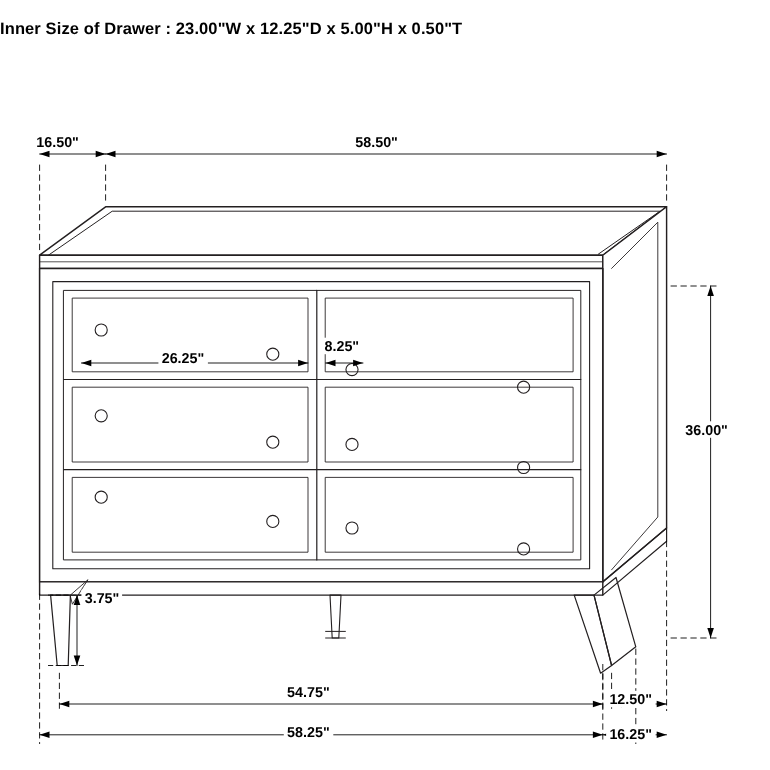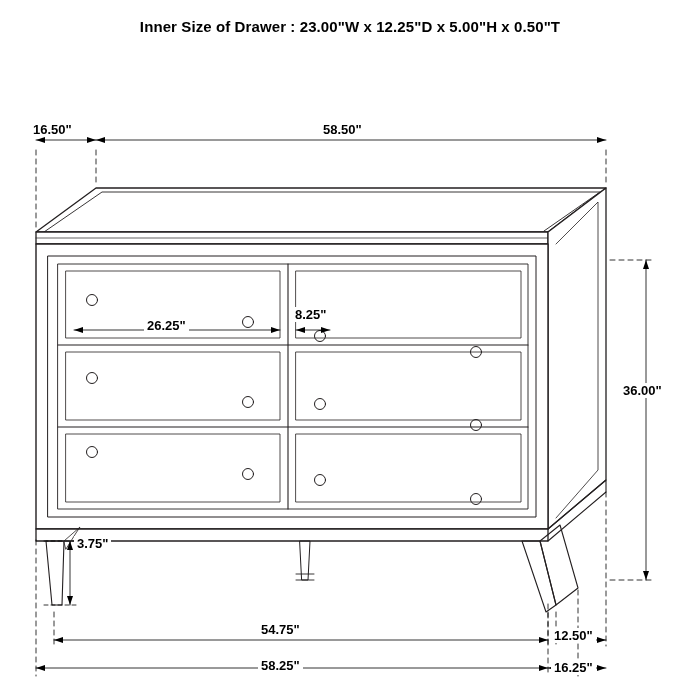--- a/index.html
+++ b/index.html
@@ -18,21 +18,20 @@
   #stage {
     position: relative;
     width: 700px;
     height: 700px;
   }
   .title {
     position: absolute;
     top: 18px;
     left: 0;
     width: 700px;
-    text-align: center;
     font-size: 15px;
     font-weight: bold;
     letter-spacing: 0.1px;
   }
   svg.drawing {
     position: absolute;
     left: 0;
     top: 0;
     width: 700px;
     height: 700px;

